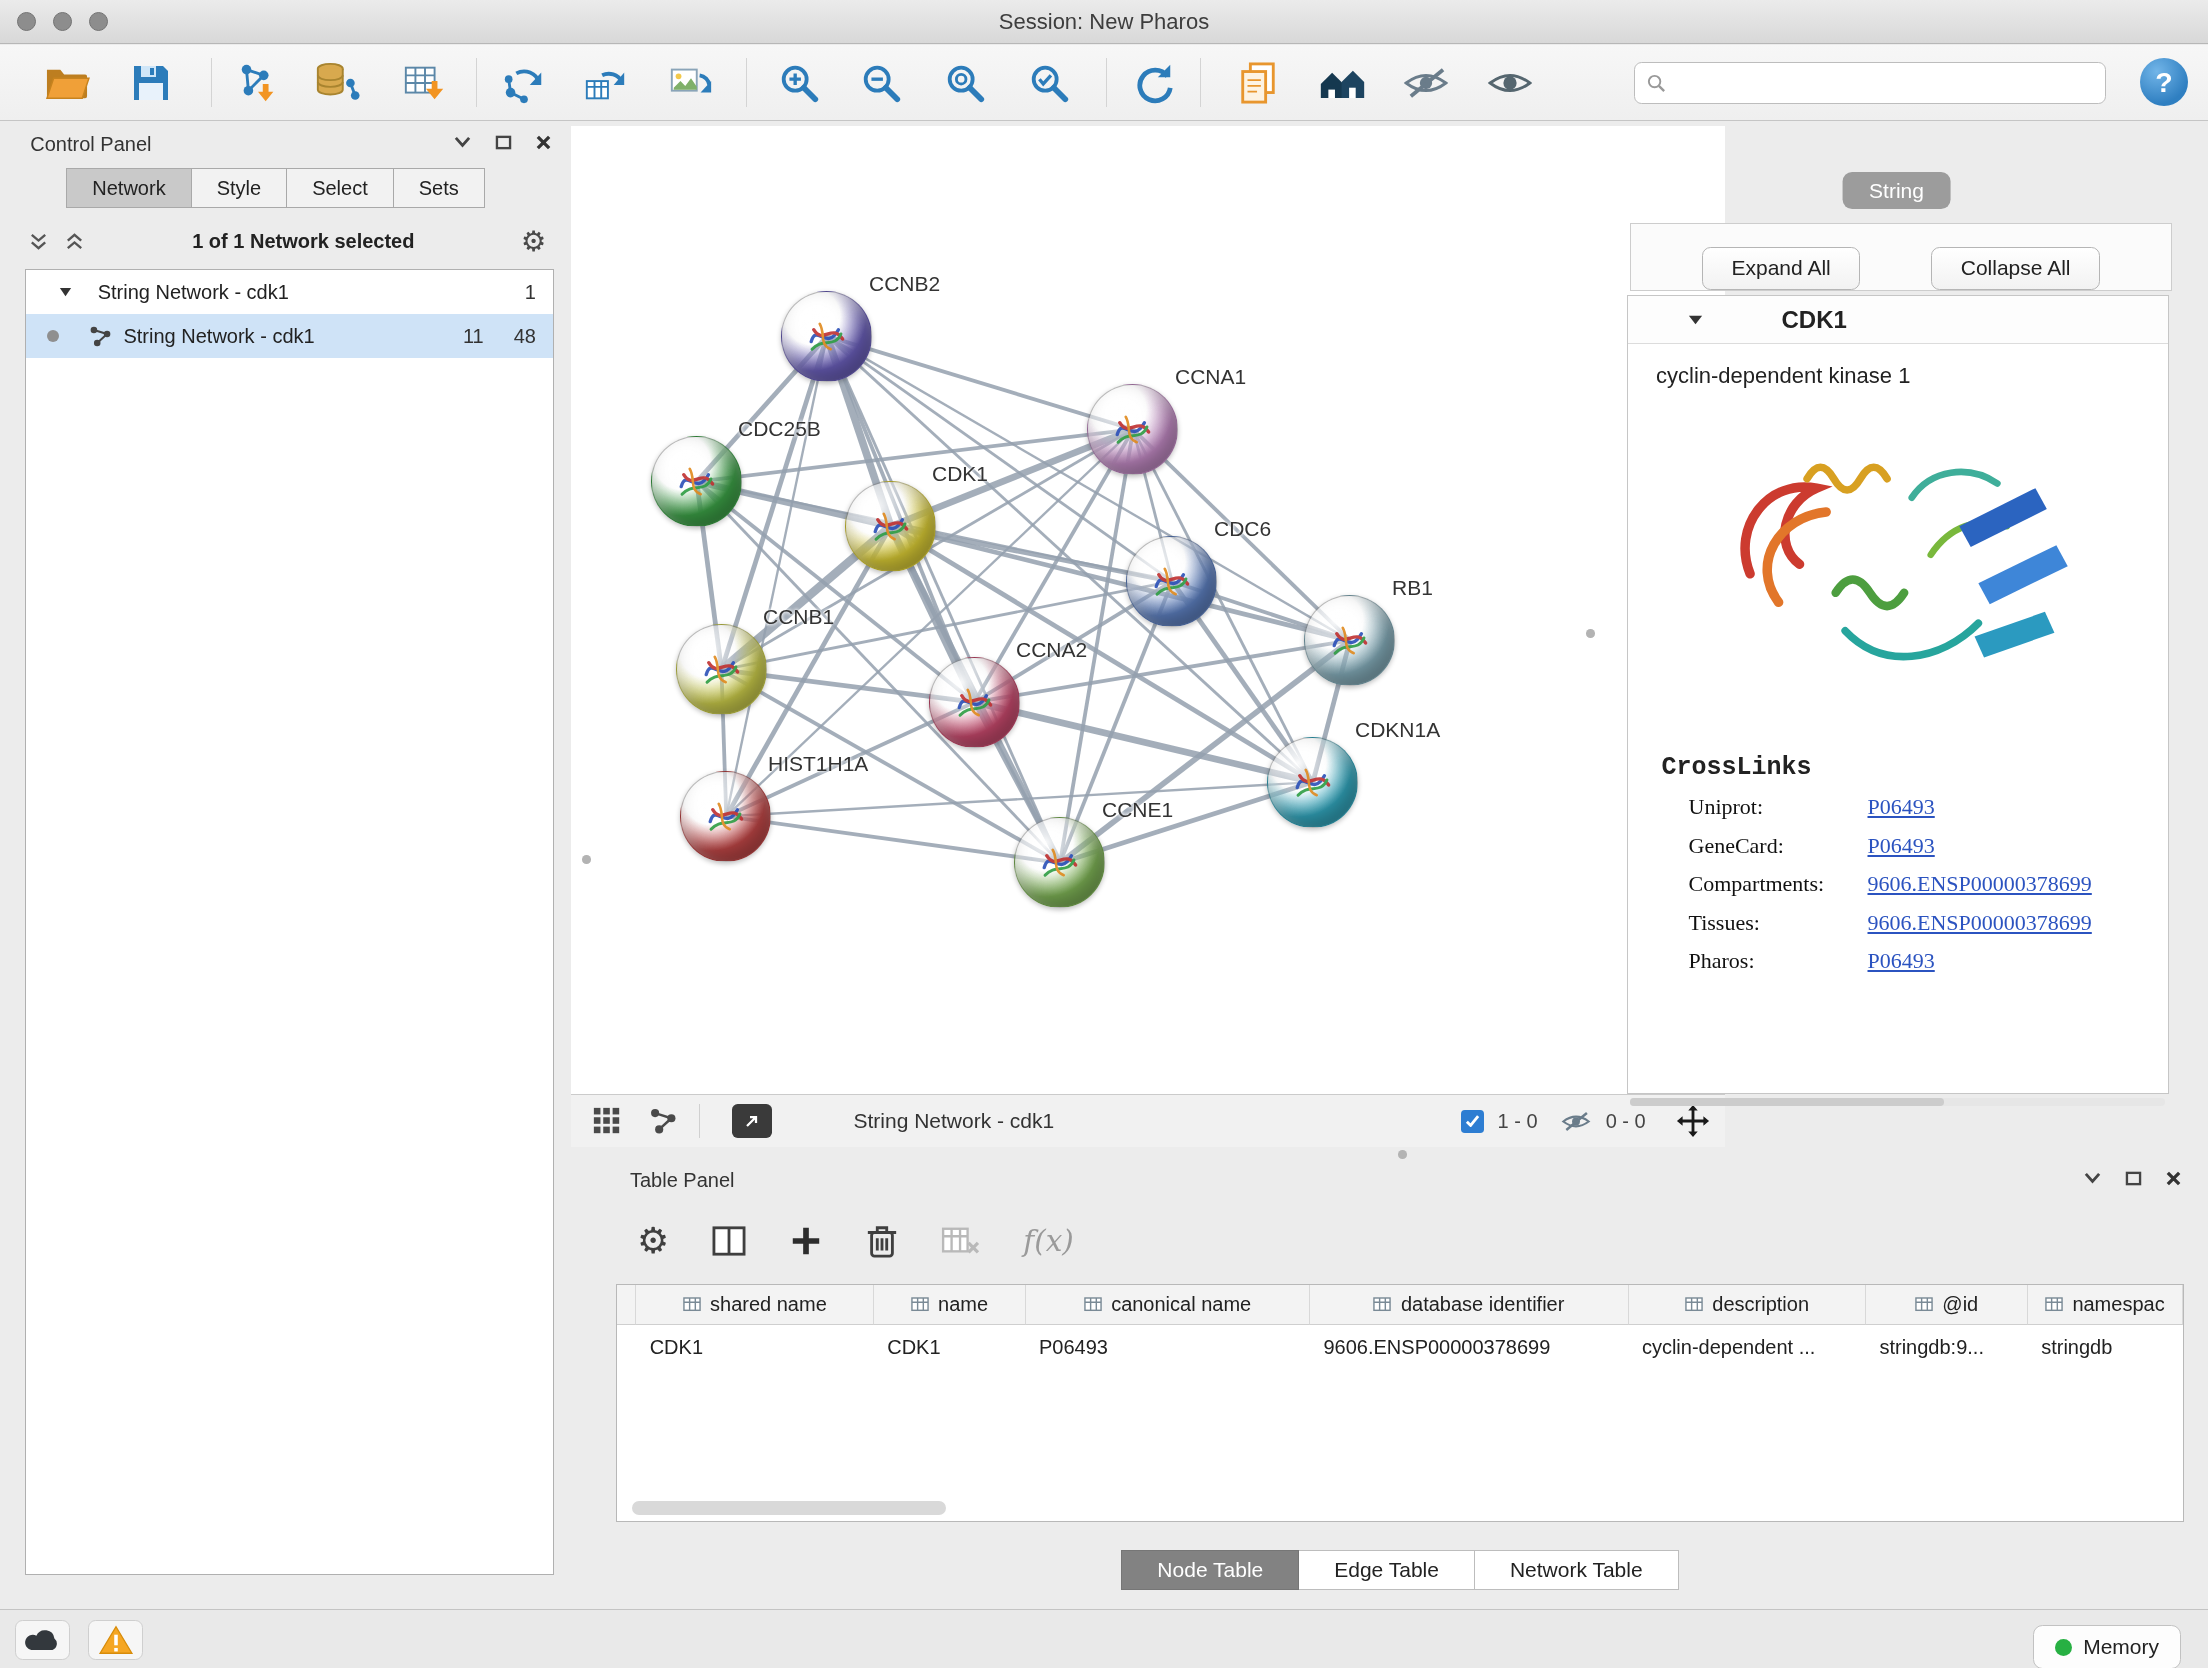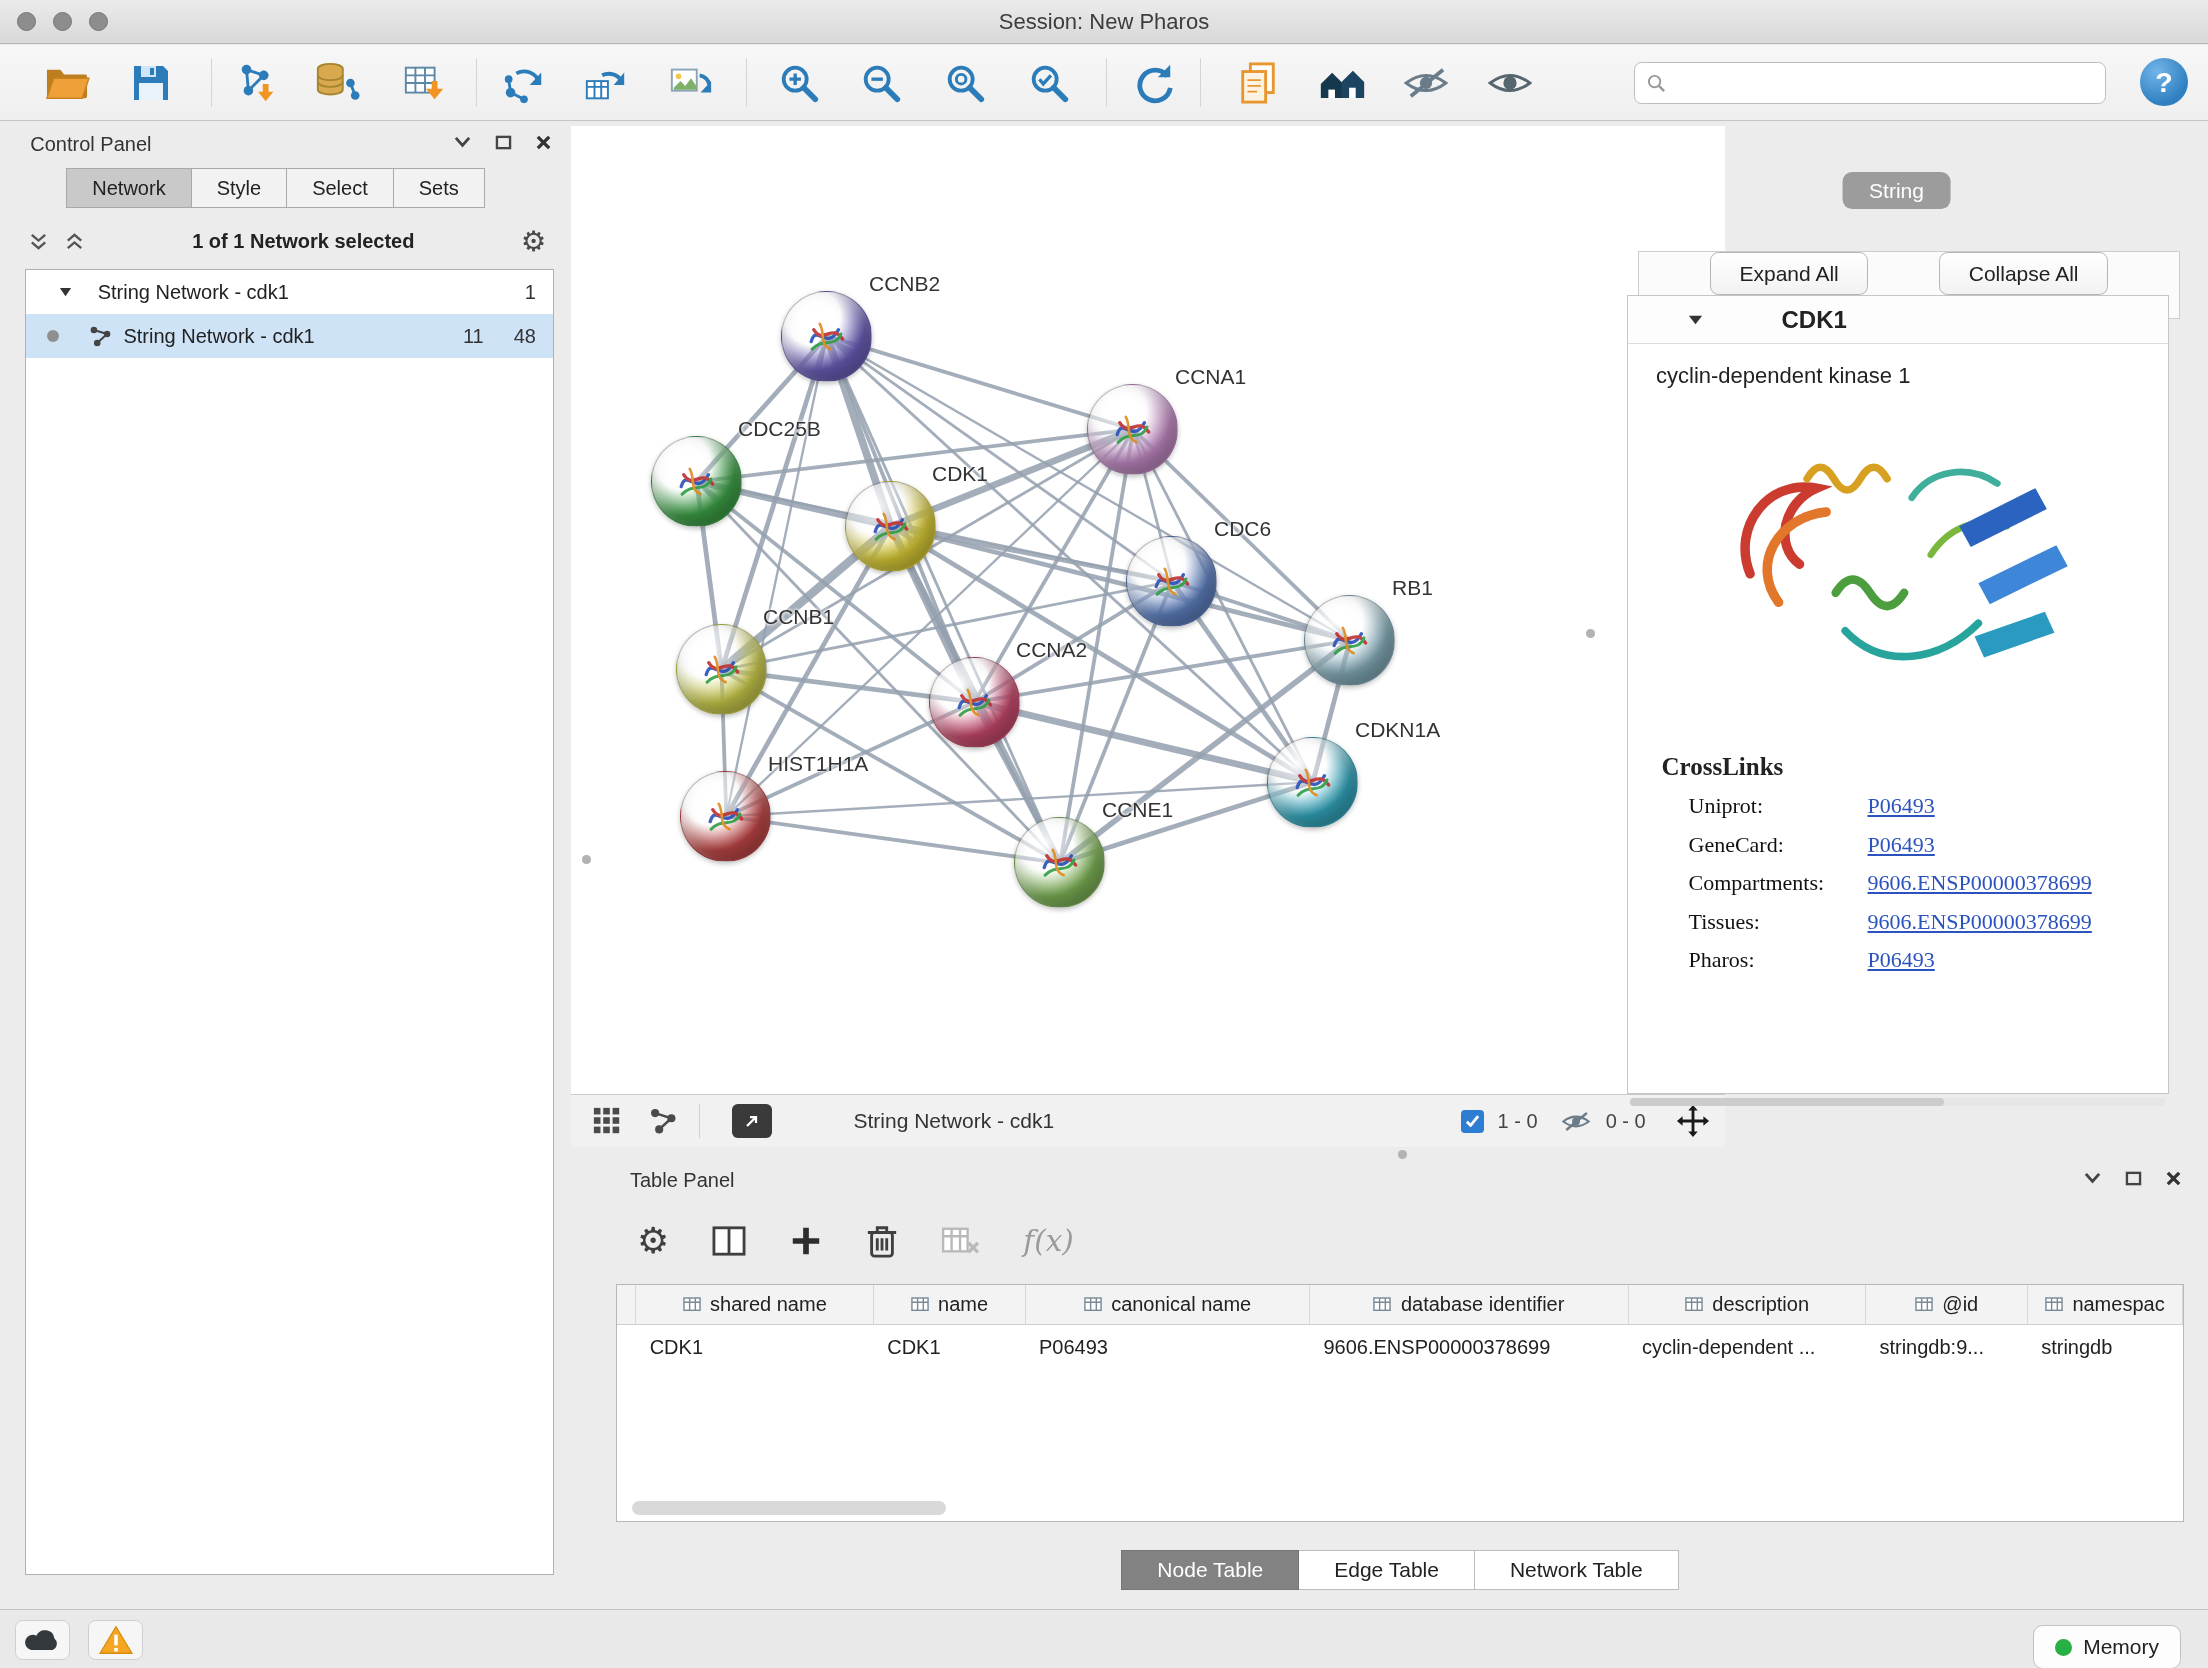--- a/index.html
+++ b/index.html
@@ -72,32 +72,32 @@
     display:flex; align-items:center; justify-content:center; margin-left:32px; }
   .nv-check { width:23px; height:23px; background:#2d7dd2; border-radius:3.8px;
     display:flex; align-items:center; justify-content:center; }
   .nv-sep { width:1px; height:34px; background:#d0d0d0; margin-left:21px; }
 
   
   .results-panel { position:absolute; left:1598px; top:126px; width:597px; height:1021px; }
   .results-panel .panel-title { margin-left:36px; }
   .string-pill { position:absolute; top:46px; left:50%; transform:translateX(-50%);
     background:#9c9c9c; color:#fff; font-size:21px; padding:6.7px 27px; border-radius:9.5px; }
-  .rp-buttons { position:absolute; left:40px; width:542px; top:97px; height:68px;
-    border:1px solid #cdcdcd; background:#fbfbfb; display:flex; align-items:flex-start;
-    justify-content:space-evenly;margin-top:28px; }
+  .rp-buttons { position:absolute; left:32px; width:542px; top:97px; height:68px;
+    border:1px solid #cdcdcd; background:#fbfbfb; display:flex; align-items:flex-end;
+    justify-content:space-evenly; }
   .rp-btn { background:linear-gradient(#ffffff,#f2f2f2); border:1px solid #b5b5b5; border-radius:8.6px;
     font-size:21px; padding:8.6px 28.5px; color:#222; font-family:"Liberation Sans",sans-serif; }
   .rp-content { position:absolute; left:28.5px; width:542px; top:169px; height:799px;
     background:#fff; border:1px solid #c6c6c6; overflow:hidden; }
   .rp-sec-header { height:48px; border-bottom:1px solid #dcdcdc; display:flex; align-items:center;
     background:#fdfdfd; }
   .rp-gene { font-size:24px; font-weight:bold; margin-left:78px; }
   .rp-desc { margin:19px 0 0 28.5px; font-size:22px; }
-  .rp-crosslinks-title { margin:27px 0 0 34px; font-family:Liberation Serif, serif;
+  .rp-crosslinks-title { margin:27px 0 0 34px; font-family:Liberation Mono, monospace;
     font-weight:bold; font-size:25px; }
   .rp-row { display:flex; margin:12.4px 0 0 61px; font-size:22px; font-family:"Liberation Serif",serif; }
   .rp-row-label { width:179px; color:#111; }
   .rp-link { color:#2b53c0; text-decoration:underline; }
   .rp-scroll { position:absolute; left:32px; top:972px; width:535px; height:7.6px;
     background:#e6e6e6; border-radius:3.8px; }
   .rp-scroll .thumb { width:314px; height:7.6px; background:#cccccc; border-radius:3.8px; }
 
   
   .table-panel { position:absolute; left:605px; top:1162px; width:1590px; height:439px; }

